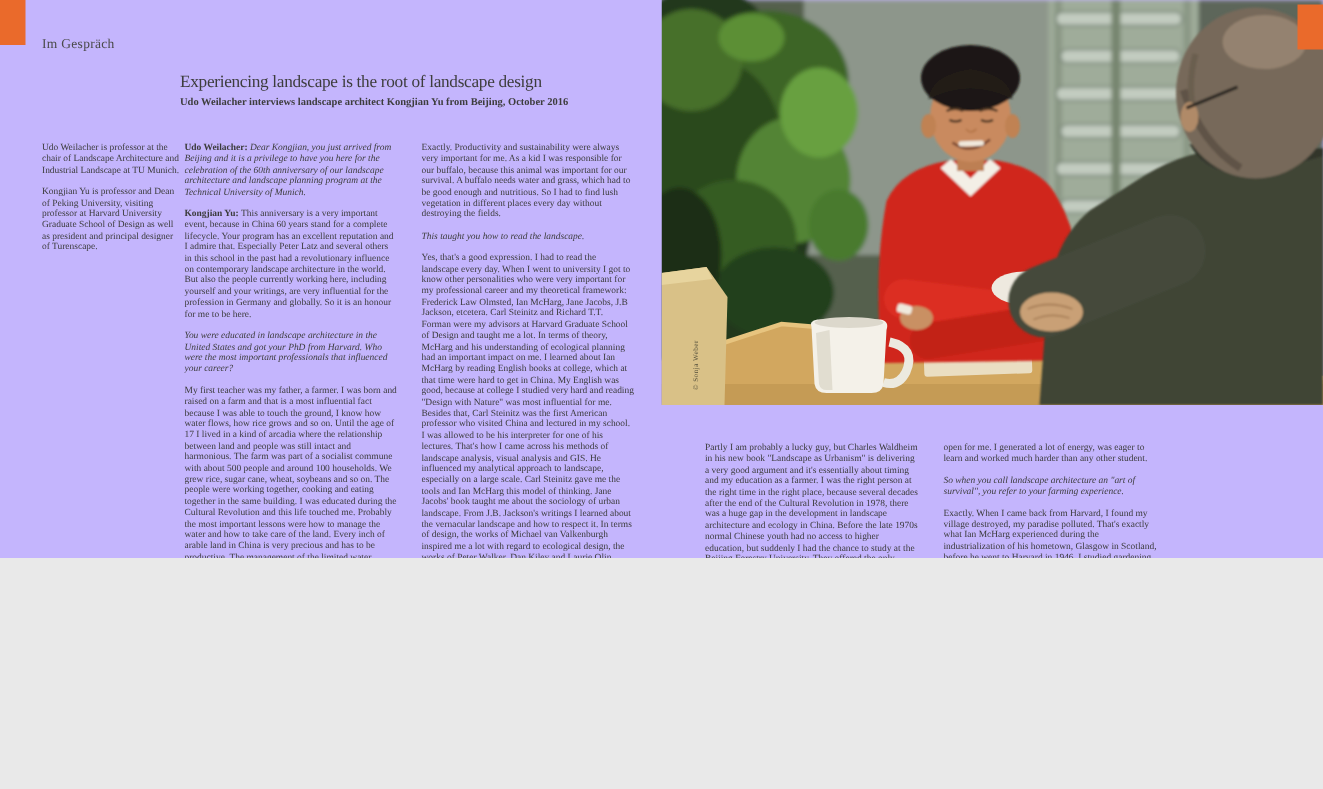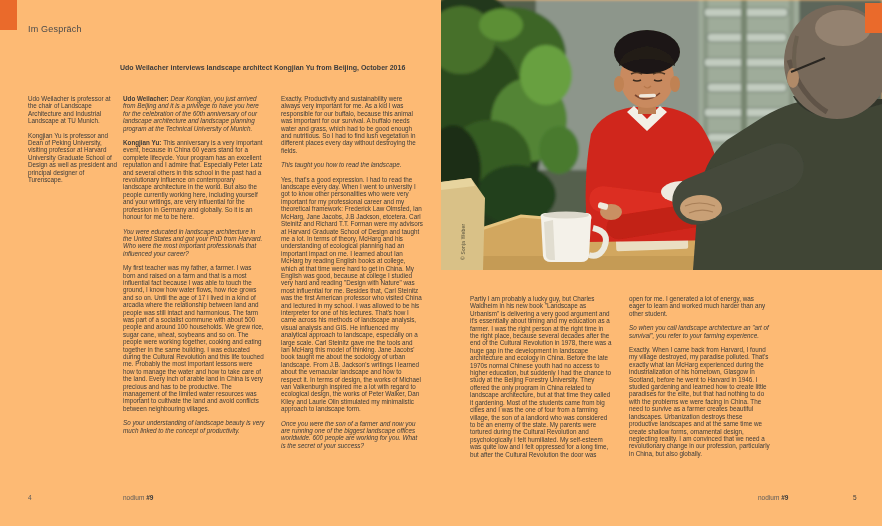--- a/index.html
+++ b/index.html
@@ -1,17 +1,17 @@
 <!DOCTYPE html>
 <html><head>
 <meta charset="utf-8">
 <style>
   html,body{margin:0;padding:0;background:#e9e9e9;}
-  #spread{position:relative;width:882px;height:526px;background:#fdba74;overflow:hidden;
-          font-family:Liberation Sans, sans-serif;color:#3b3b3b;}
+  #spread{position:relative;width:882px;height:372px;background:#c4b5fd;overflow:hidden;
+          font-family:Liberation Serif, serif;color:#3b3b3b;}
   .abs{position:absolute;}
   
   #accent-left{left:0;top:0;width:17px;height:30px;background:#ea6a2b;}
   #kicker{left:28px;top:24px;font-size:9px;color:#4b4b4b;letter-spacing:.2px;}
   #title{left:120px;top:49px;font-size:11.5px;letter-spacing:-.2px;color:#3d3d3d;white-space:nowrap;}
   #subtitle{left:120px;top:64px;font-size:7px;font-weight:bold;color:#3d3d3d;white-space:nowrap;}
   
   .col{position:absolute;top:95px;font-size:6.3px;line-height:7.4px;text-align:left;}
   .col p{margin:0 0 7px 0;}
   .col p.q{font-style:italic;}
@@ -31,20 +31,21 @@
   
   #photo{left:441px;top:0;width:441px;height:270px;overflow:hidden;}
 </style>
 </head>
 <body>
 
 <div id="spread">
 
   <div class="abs" id="accent-left"></div>
   <div class="abs" id="kicker">Im Gespräch</div>
+  <div class="abs" id="title">Experiencing landscape is the root of landscape design</div>
   <div class="abs" id="subtitle">Udo Weilacher interviews landscape architect Kongjian Yu from Beijing, October 2016</div>
 
   <div class="col" id="sidebar">
     <p>Udo Weilacher is professor at the chair of Landscape Architecture and Industrial Landscape at TU Munich.</p>
     <p>Kongjian Yu is professor and Dean of Peking University, visiting professor at Harvard University Graduate School of Design as well as president and principal designer of Turenscape.</p>
   </div>
 
   <div class="col" id="colA">
     <p class="q"><span class="lead">Udo Weilacher: </span><span>Dear Kongjian, you just arrived from Beijing and it is a privilege to have you here for the celebration of the 60th anniversary of our landscape architecture and landscape planning program at the Technical University of Munich.</span></p>
     <p><span class="lead">Kongjian Yu: </span><span>This anniversary is a very important event, because in China 60 years stand for a complete lifecycle. Your program has an excellent reputation and I admire that. Especially Peter Latz and several others in this school in the past had a revolutionary influence on contemporary landscape architecture in the world. But also the people currently working here, including yourself and your writings, are very influential for the profession in Germany and globally. So it is an honour for me to be here.</span></p>

